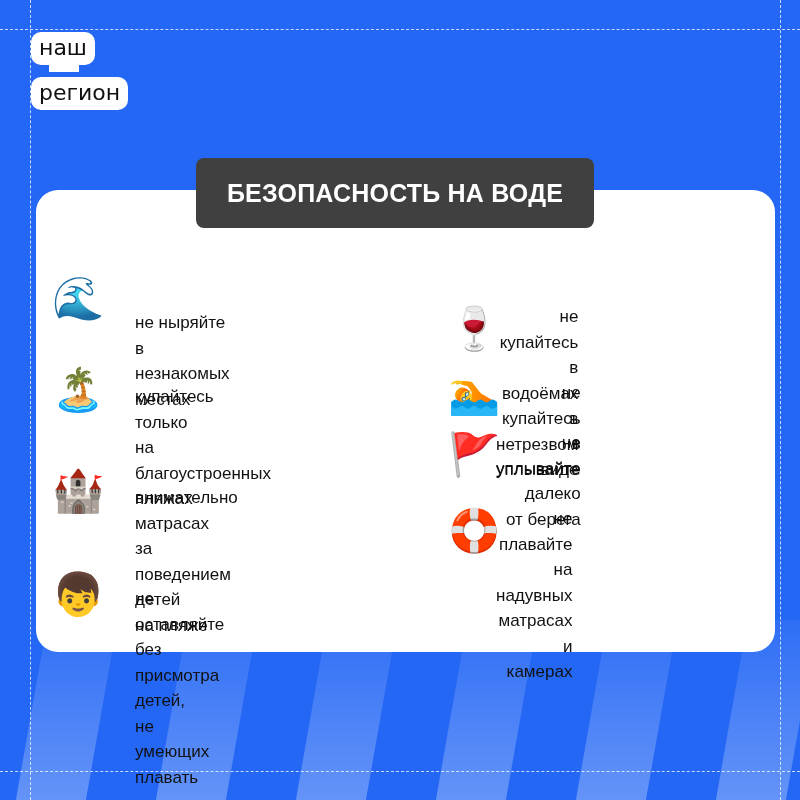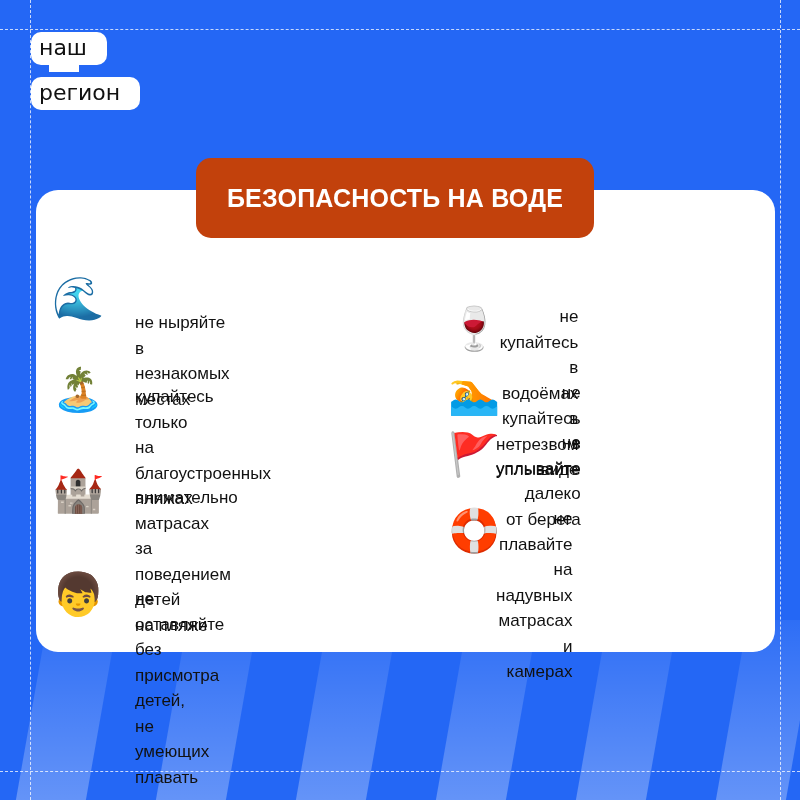--- a/index.html
+++ b/index.html
@@ -4,26 +4,26 @@
 <style>
   html, body { margin:0; padding:0; }
   body { width:800px; height:800px; overflow:hidden; font-family:"DejaVu Sans","Liberation Sans",sans-serif; }
   .canvas { position:relative; width:800px; height:800px; background:#2467f5; overflow:hidden; }
   .stripes { position:absolute; left:0; top:620px; width:800px; height:180px; overflow:hidden; }
   .stripe { position:absolute; top:-20px; width:70px; height:240px; transform:skewX(-10deg);
     background:linear-gradient(180deg, rgba(255,255,255,0.02) 0%, rgba(255,255,255,0.35) 100%); }
   .dash-v { position:absolute; top:0; width:0; height:800px; border-left:1px dashed rgba(255,255,255,0.75); }
   .dash-h { position:absolute; left:0; height:0; width:800px; border-top:1px dashed rgba(255,255,255,0.75); }
   .logo { position:absolute; left:31px; top:32px; }
-  .logo-pill { display:inline-block; background:#fff; color:#111; border-radius:10px; font-size:22px; line-height:28px; padding:2px 20px 3px 8px; font-weight:500; }
+  .logo-pill { display:inline-block; background:#fff; color:#111; border-radius:10px; font-size:22px; line-height:28px; padding:2px 8px 3px 8px; font-weight:500; }
   .logo-pill.top { position:absolute; left:0; top:0; }
   .logo-pill.bottom { position:absolute; left:0; top:37px;margin-top:8px; }
   .logo-link { position:absolute; left:18px; top:30px; width:30px; height:10px; background:#fff; }
   .card { position:absolute; left:36px; top:190px; width:739px; height:462px; background:#fff; border-radius:22px; }
-  .title { position:absolute; left:196px; top:158px; width:398px; height:80px; background:#c2410c; border-radius:15px; color:#fff;
+  .title { position:absolute; left:196px; top:158px; width:398px; height:70px; background:#404040; border-radius:8px; color:#fff;
     font-size:25px; font-weight:bold; display:flex; align-items:center; justify-content:center; letter-spacing:0.2px; font-family:"Liberation Sans",sans-serif; }
   .item { position:absolute; display:flex; align-items:center; }
   .icon { width:50px; height:50px; display:flex; align-items:center; justify-content:center; font-size:42px; line-height:1; }
   .text { font-size:17px; line-height:25.5px; color:#111; white-space:pre-line; font-family:"Liberation Sans",sans-serif; font-weight:500; }
   .left .text { position:absolute; left:81px;margin-top:28px; }
   .right .text { position:absolute; left:46px;text-align:right; }
 </style>
 </head>
 <body>
 

